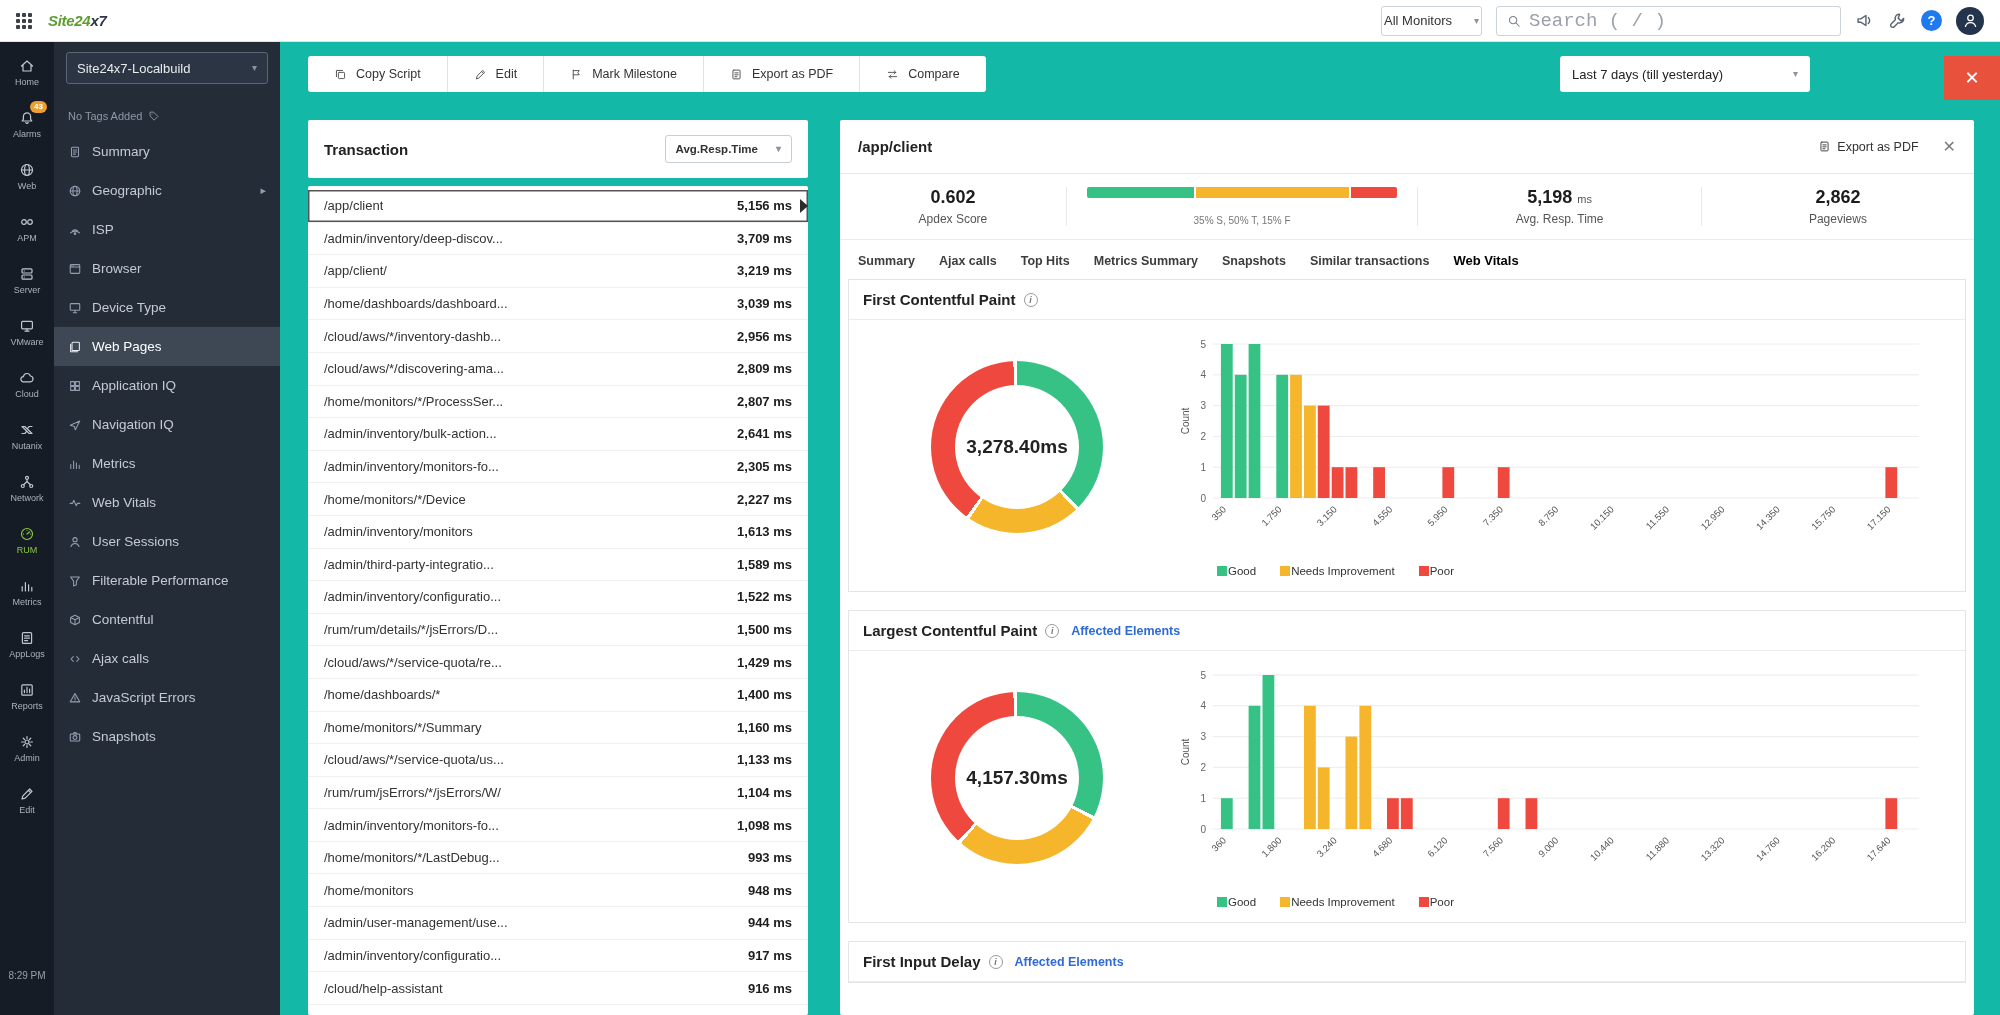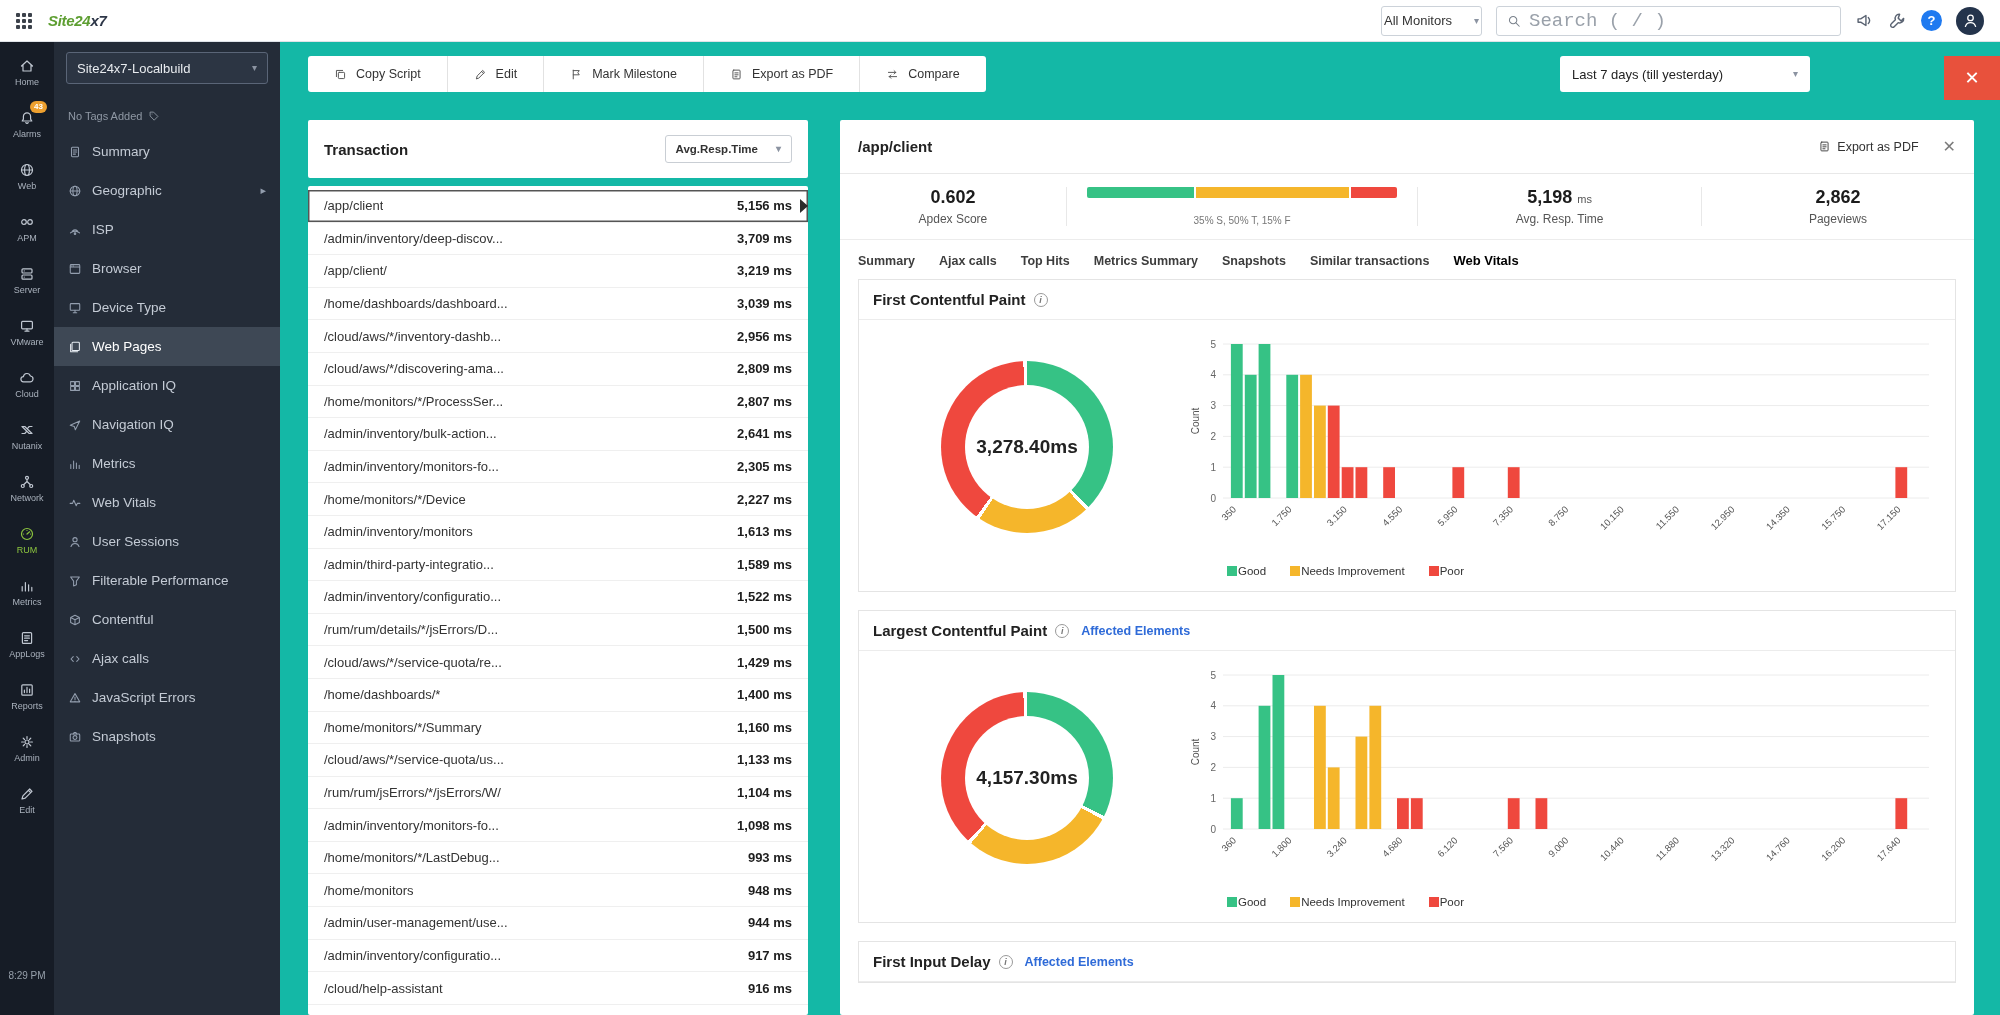--- a/index.html
+++ b/index.html
@@ -92,21 +92,21 @@
   .stat-value .unit{font-size:11px;font-weight:normal;color:#555}
   .stat-label{font-size:12px;color:#555}
   .apdex-bar{width:310px;height:11px;border-radius:2px;overflow:hidden;display:flex;gap:2px;background:#fff}
   .apdex-bar span{height:100%;display:block}
   .apdex-caption{font-size:10px;color:#777}
 
   .tabs-row{display:flex;align-items:center;gap:24px;padding:13px 18px 11px;flex:0 0 auto}
   .tab{font-size:12.5px;font-weight:bold;color:#3d3d3d;cursor:pointer;white-space:nowrap}
   .tab.active{color:#000;font-size:13px}
 
-  .vitals{flex:1;overflow:hidden;padding:0 18px}
+  .vitals{flex:1;overflow:hidden;padding:0 8px}
   .section{border:1px solid #e4e4e4;margin-bottom:18px;background:#fff}
   .section-header{display:flex;align-items:center;gap:8px;padding:11px 14px;border-bottom:1px solid #ececec}
   .section-title{font-size:15px;font-weight:bold;color:#222}
   .info-icon{width:14px;height:14px;border:1px solid #9a9a9a;border-radius:50%;color:#777;font-size:9px;font-style:italic;font-weight:bold;display:inline-flex;align-items:center;justify-content:center}
   .affected-link{color:#2f6bd8;font-size:12.5px;font-weight:bold;margin-left:4px;cursor:pointer}
   .section-body{display:flex;align-items:center;padding:10px 8px 0}
   .donut-wrap{width:320px;flex:0 0 auto;display:flex;justify-content:center}
   .donut{width:172px;height:172px;border-radius:50%;position:relative}
   .donut-hole{position:absolute;inset:24px;background:#fff;border-radius:50%;display:flex;align-items:center;justify-content:center}
   .donut-center{font-size:19px;font-weight:bold;color:#222}

